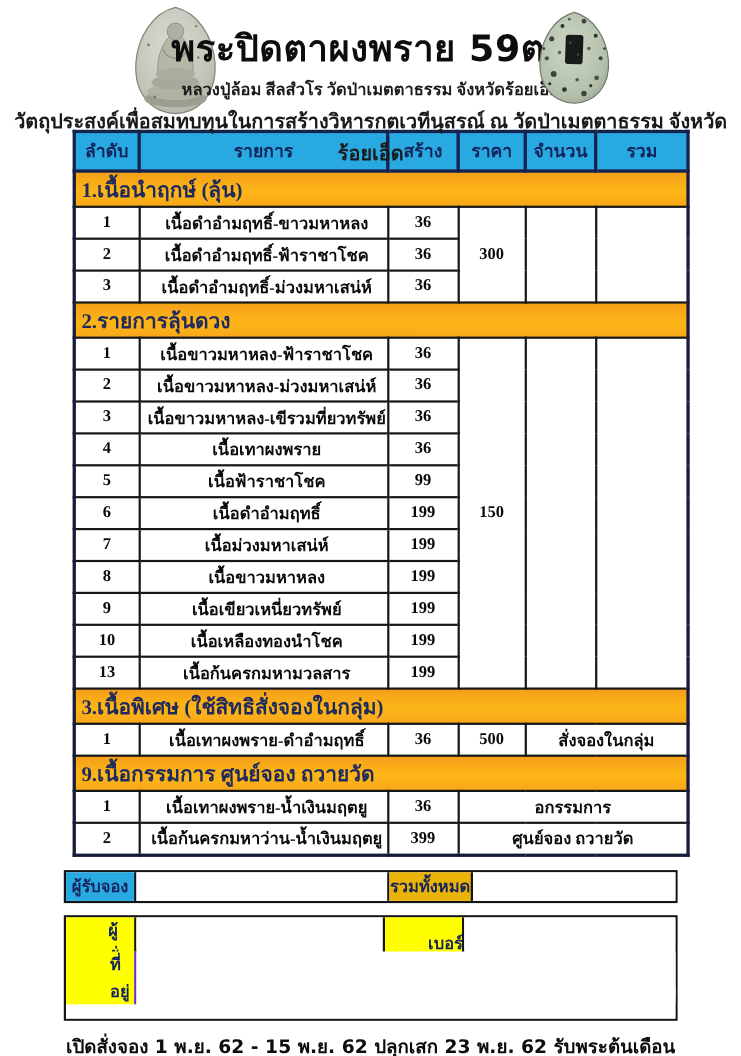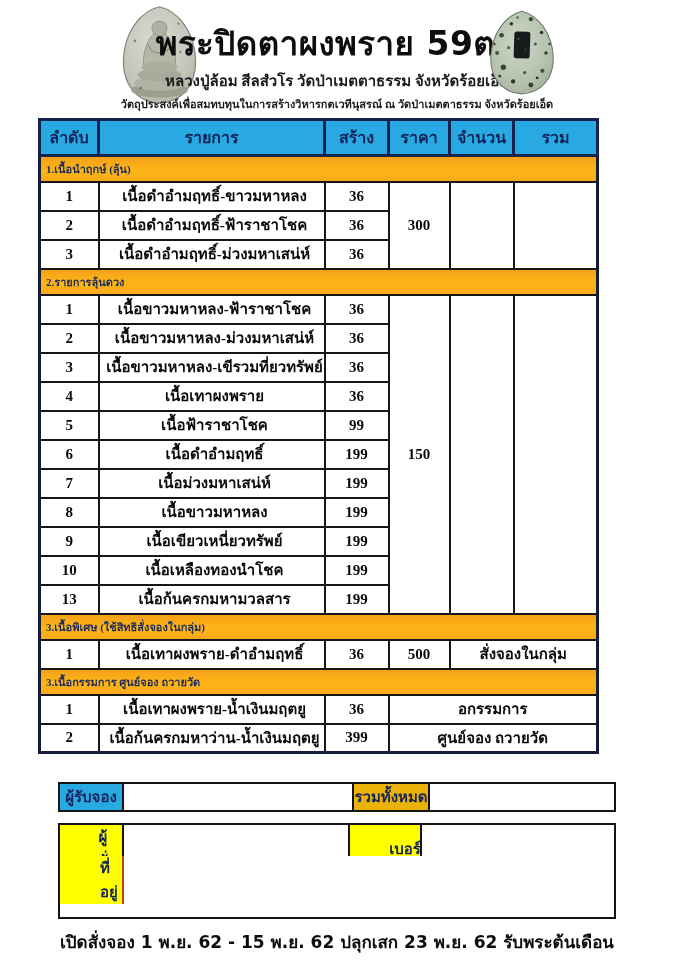--- a/index.html
+++ b/index.html
@@ -15,59 +15,59 @@
   .header { position:relative; height:118px; }
   .amulet { position:absolute; top:3px; }
   .amulet-left  { left:112px; width:95px; height:104px; }
   .amulet-right { left:482px; width:80px; height:100px; }
   .header-text { position:absolute; left:0; right:0; top:0; text-align:center; }
   .title {
     margin-top:26px; font-family:"DejaVu Sans","Liberation Sans",sans-serif;
     font-weight:800; font-size:33px; line-height:36px; color:#0d0d0d; letter-spacing:0.5px;
   }
   .sub1 { margin-top:7px; font-weight:700; font-size:15px; color:#1a1a1a; }
-  .sub2 { margin-top:2px; font-weight:700; font-size:11px; color:#1a1a1a; }
+  .sub2 { margin-top:2px; font-weight:700; font-size:18px; color:#1a1a1a; }
 
   
-  .table-wrap { padding:0 38px; }
+  .table-wrap { padding:0 66px; }
   table.order { border-collapse:collapse; width:558px; border:3px solid #161d38; table-layout:fixed; }
   col.c-no{width:59px} col.c-item{width:226px} col.c-made{width:64px}
   col.c-price{width:61px} col.c-qty{width:64px} col.c-total{width:84px}
   thead th {
     background:#29a9e1; color:#13235a; font-weight:700; font-size:16px;
     height:36px; border:3px solid #15224e;
   }
   td { border:2px solid #161616; font-weight:700; font-size:15px; height:29px; }
   td.section-bar {
     background:linear-gradient(180deg,#f5a019 0%,#fcb616 55%,#f9a81a 100%);
-    color:#1e2a5e; font-size:11px; height:26px; text-align:left; padding-left:5px;
+    color:#1e2a5e; font-size:19px; height:26px; text-align:left; padding-left:5px;
   }
   td.c { text-align:center; }
   td.l { text-align:center; padding-left:6px; }
 
   
   .bottom { padding:0 58px; }
   .blockA {
-    margin-top:28px; display:grid; grid-template-columns:64px 230px 76px 1fr;
+    margin-top:12px; display:grid; grid-template-columns:64px 230px 76px 1fr;
     height:30px; border:2px solid #141414;
   }
   .blockA > div { border-right:2px solid #141414; }
   .blockA > div:last-child { border-right:none; }
   .lbl {
     display:flex; align-items:center; justify-content:center;
     font-weight:700; font-size:15px; color:#15235c;
   }
   .lbl-blue  { background:#29a9e1; }
   .lbl-green { background:#eab308; border-left:0; }
   .blockB { margin-top:11px; border:2px solid #141414; }
   .rowB { display:grid; grid-template-columns:64px 226px 72px 1fr; height:31px; border-bottom:2px solid #141414; }
   .rowB > div { border-right:2px solid #141414; }
   .rowB > div:last-child { border-right:none; }
   .rowC { display:grid; grid-template-columns:64px 1fr; height:31px; border-bottom:2px solid #141414; }
-  .rowC > .lbl { border-right:2px solid #c2410c; }
+  .rowC > .lbl { border-right:2px solid #6d28d9; }
   .rowD { height:30px; }
   .lbl-yellow { background:#ffff00;padding-left:40px; }
   .fill { background:#ffffff; }
 
   .footer {
     margin-top:9px; text-align:center; font-weight:700; font-size:17px; color:#0d0d0d;
     font-family:"DejaVu Sans","Liberation Sans",sans-serif;
   }
 </style>
 </head>
@@ -244,21 +244,21 @@
             <td class="section-bar" colspan="6">3.เนื้อพิเศษ (ใช้สิทธิสั่งจองในกลุ่ม)</td>
           </tr>
           <tr>
             <td class="c">1</td>
             <td class="l">เนื้อเทาผงพราย-ดำอำมฤทธิ์</td>
             <td class="c">36</td>
             <td class="c">500</td>
             <td class="c" colspan="2">สั่งจองในกลุ่ม</td>
           </tr>
           <tr>
-            <td class="section-bar" colspan="6">3.เนื้อกรรมการ ศูนย์จอง ถวายวัด</td>
+            <td class="section-bar" colspan="6">9.เนื้อกรรมการ ศูนย์จอง ถวายวัด</td>
           </tr>
           <tr>
             <td class="c">1</td>
             <td class="l">เนื้อเทาผงพราย-น้ำเงินมฤตยู</td>
             <td class="c">36</td>
             <td class="c" colspan="3">อกรรมการ</td>
           </tr>
           <tr>
             <td class="c">2</td>
             <td class="l">เนื้อก้นครกมหาว่าน-น้ำเงินมฤตยู</td>

